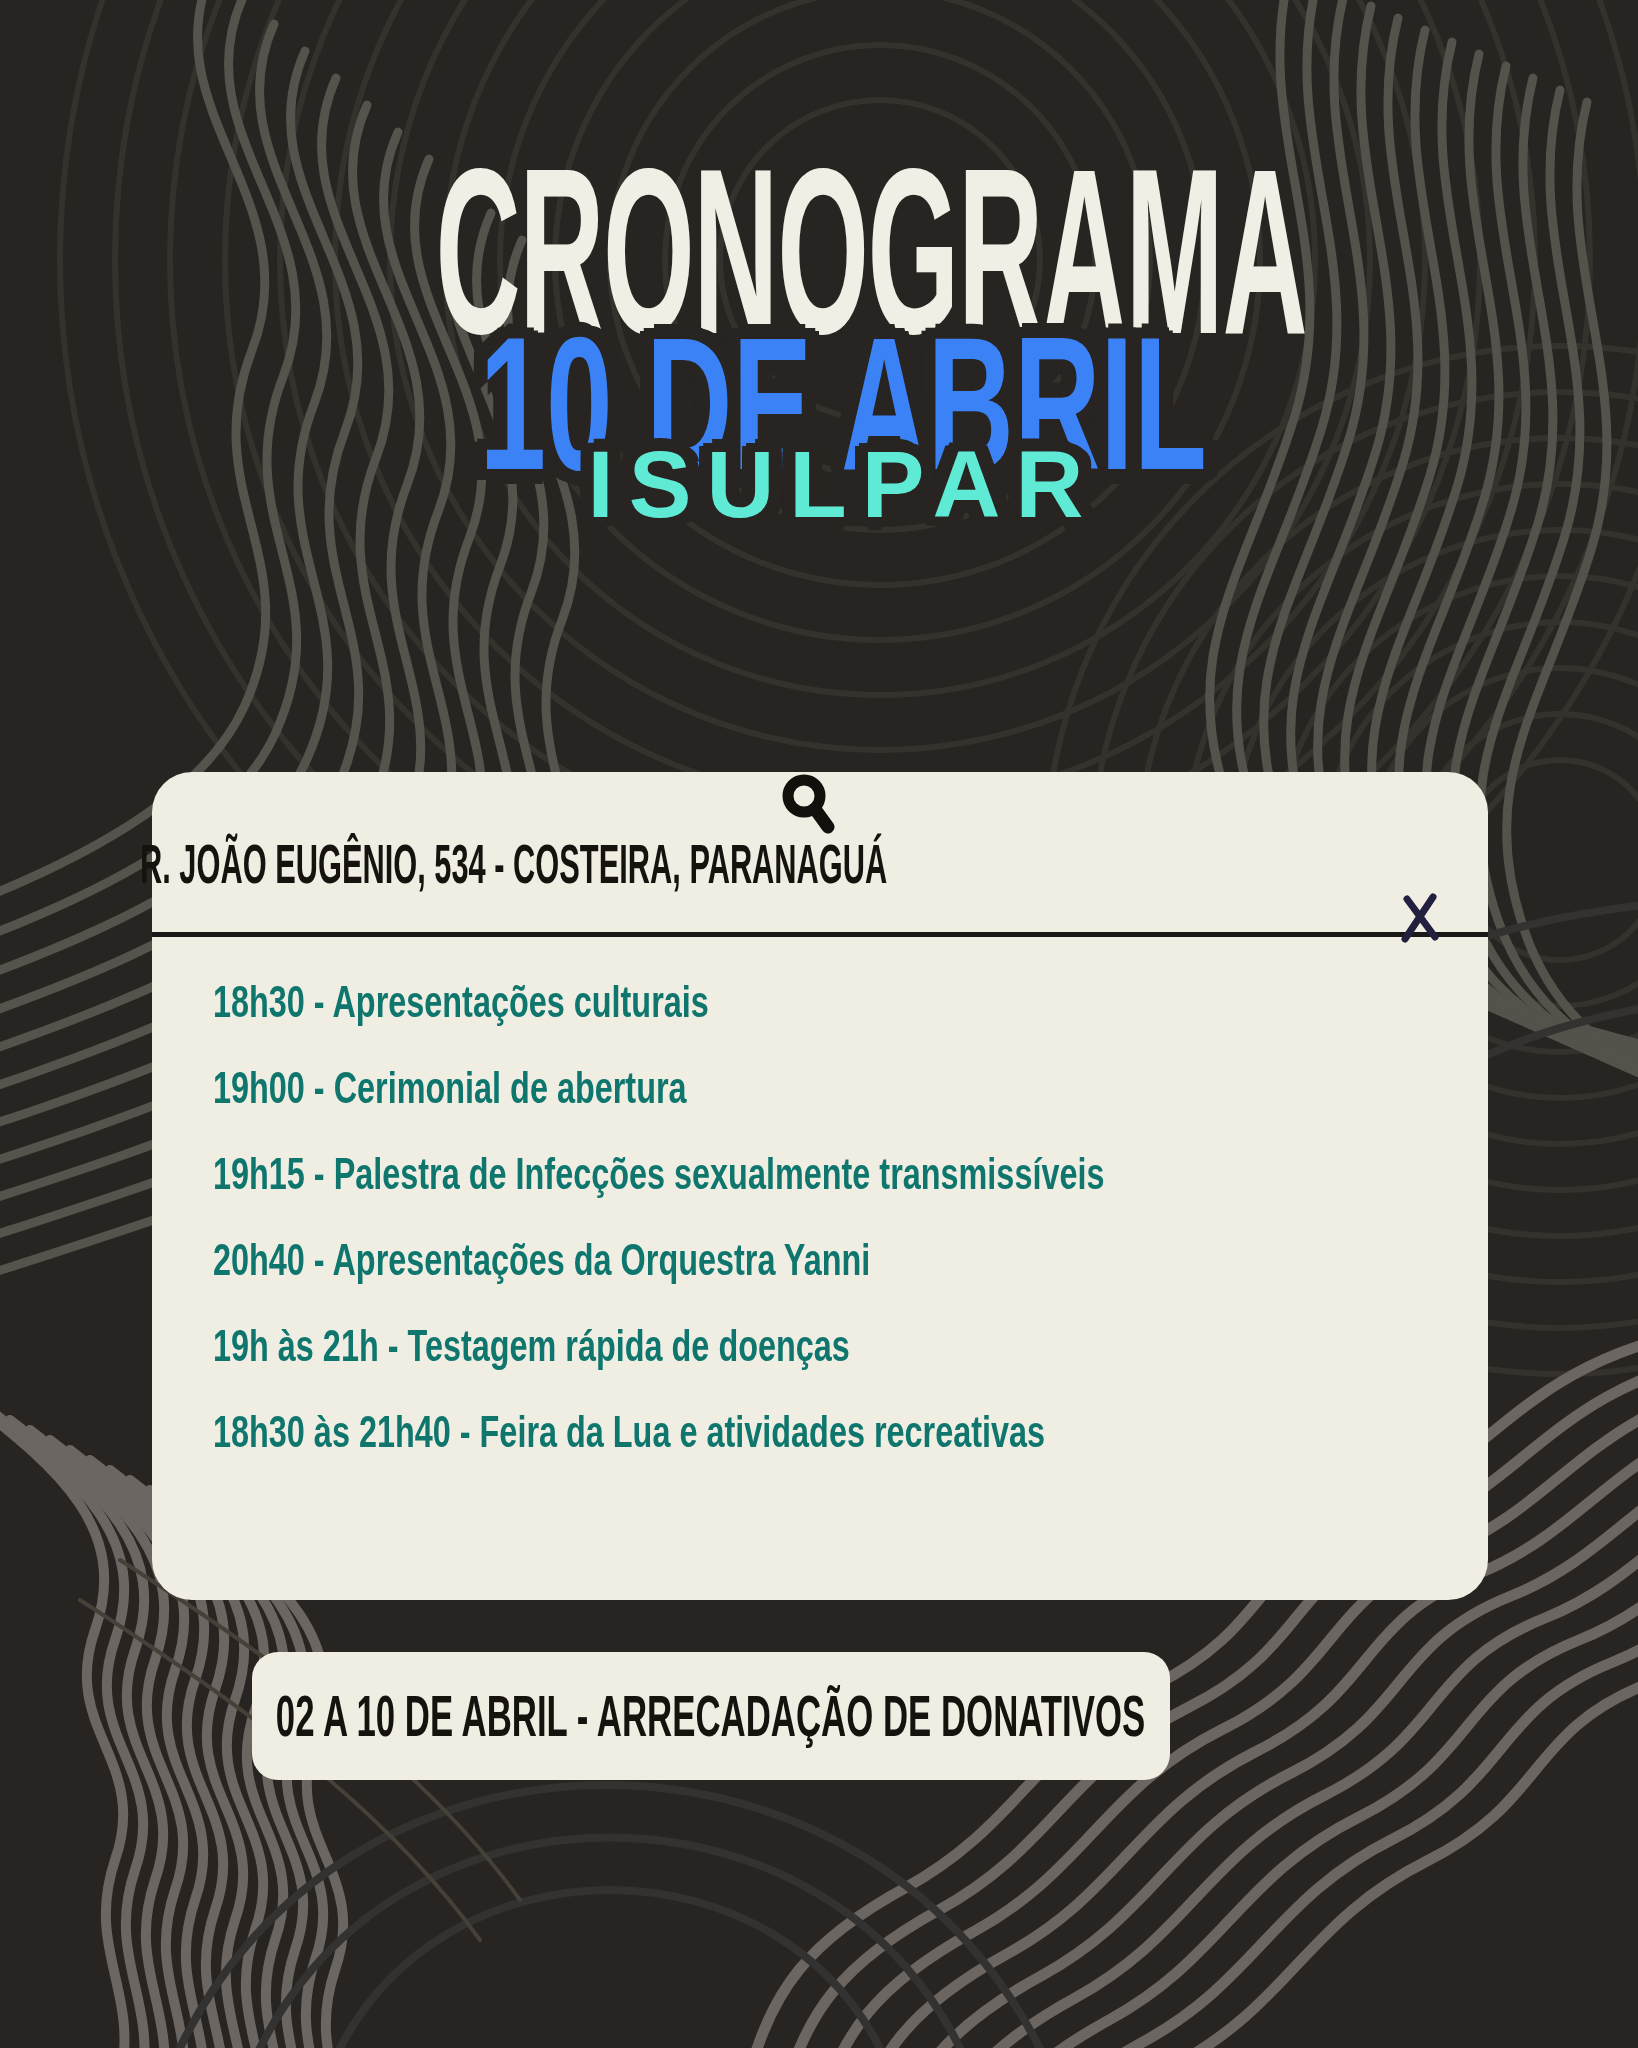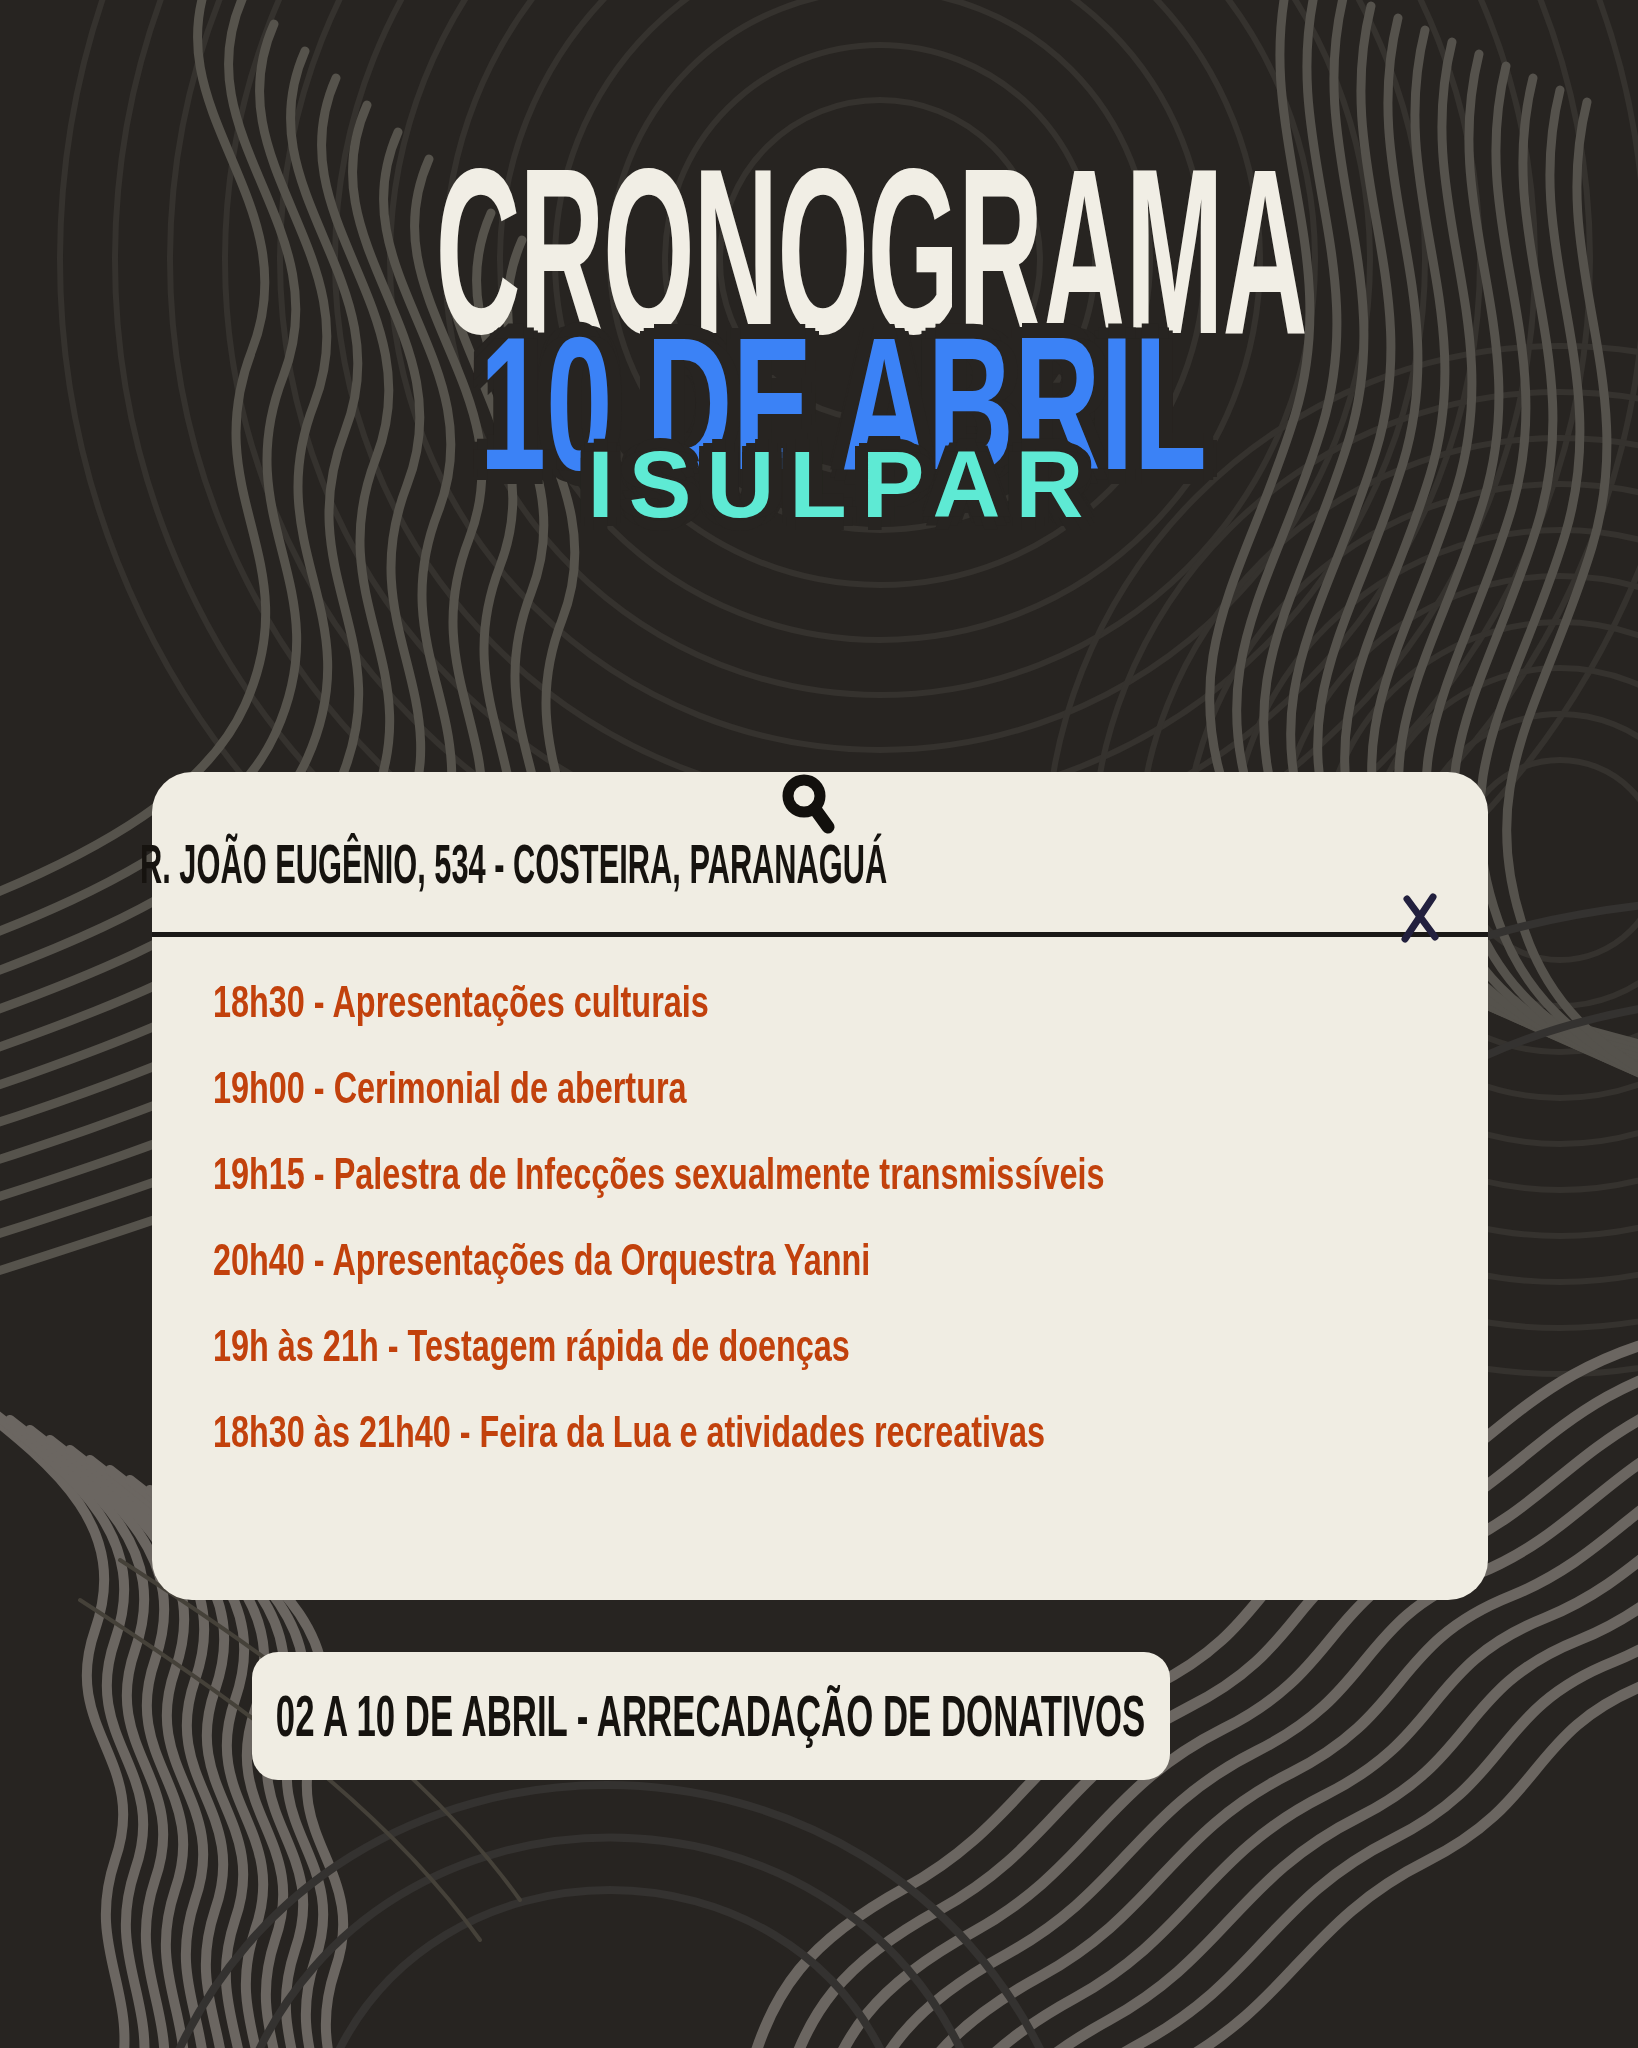--- a/index.html
+++ b/index.html
@@ -50,21 +50,21 @@
     margin-left:auto;flex:0 0 auto;width:46px;height:52px;
     background:none;border:none;padding:0;cursor:pointer;
   }
 
   .schedule{
     position:absolute;left:61px;right:50px;top:186px;
     list-style:none;margin:0;padding:0;
   }
   .schedule li{height:86px;display:flex;align-items:center;}
   .schedule .item-txt{
-    font-size:45px;font-weight:700;color:#c2410c;line-height:1;
+    font-size:45px;font-weight:700;color:#0f766e;line-height:1;
   }
   .schedule .item-txt .cond{transform:scaleX(0.72);transform-origin:0 50%;}
 
   .banner{
     position:absolute;left:252px;top:1652px;width:918px;height:128px;
     background:#f0ede3;border-radius:26px;z-index:4;
     display:flex;align-items:center;justify-content:center;
   }
   .banner-text{font-size:58px;font-weight:700;color:#16130f;line-height:1;}
   .banner-text .cond{transform:scaleX(0.60);transform-origin:50% 50%;}

